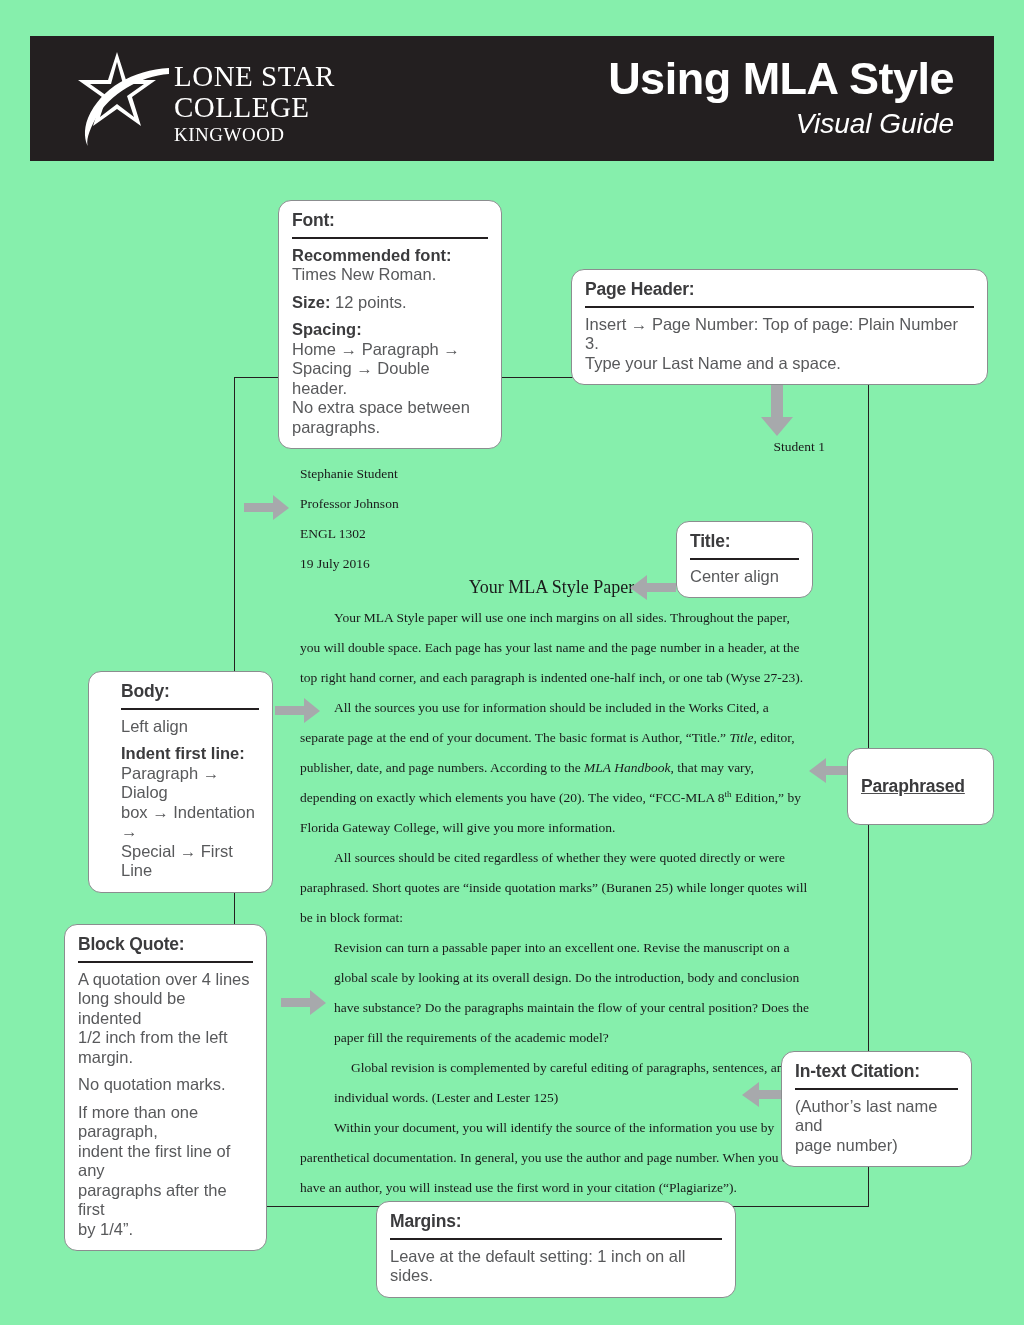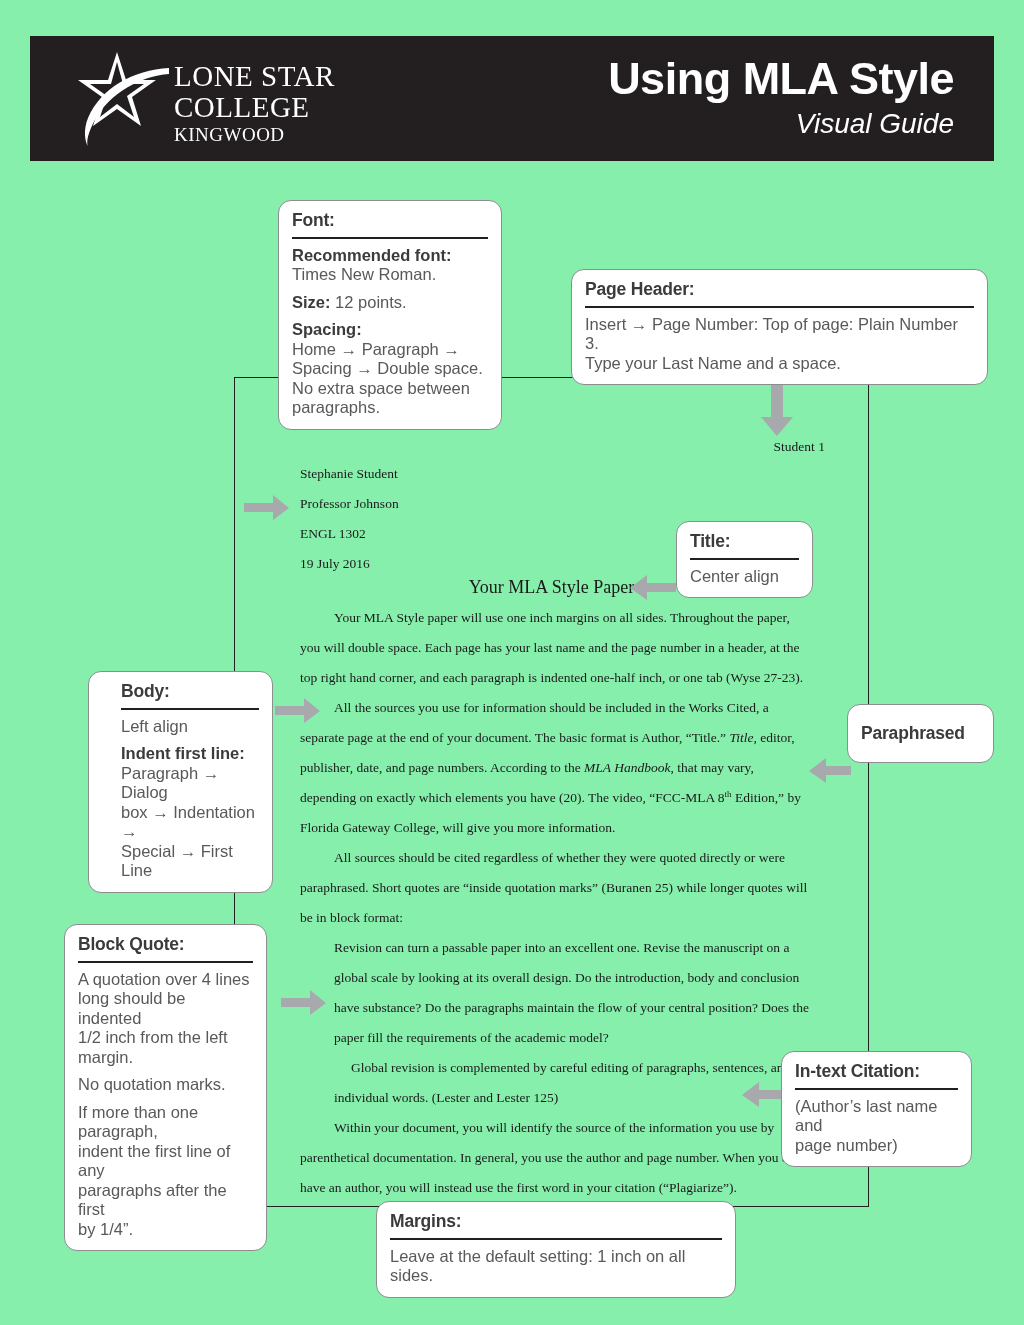--- a/index.html
+++ b/index.html
@@ -154,21 +154,21 @@
     color: #808285;
     font-size: 15px;
   }
 
   
   #box-font          { left: 278px; top: 200px; width: 224px; }
   #box-page-header   { left: 571px; top: 269px; width: 417px; }
   #box-heading       { left: 76px;  top: 425px; width: 168px; }
   #box-title         { left: 676px; top: 521px; width: 137px; }
   #box-body          { left: 88px;  top: 671px; width: 185px; padding-left: 32px; }
-  #box-paraphrased   { left: 847px; top: 704px; width: 147px; padding: 18px 13px; }
+  #box-paraphrased   { left: 847px; top: 748px; width: 147px; padding: 27px 13px; text-decoration: underline; }
   #box-paraphrased .c-title { margin-bottom: 0; font-size: 17.5px; }
   #box-blockquote    { left: 64px;  top: 924px; width: 203px; }
   #box-citation      { left: 781px; top: 1051px; width: 191px; }
   #box-margins       { left: 376px; top: 1201px; width: 360px; }
 
   
   .arrow {
     position: absolute;
   }
   .arrow svg { display: block; }
@@ -331,21 +331,21 @@
       <span class="lbl">Recommended font:</span><br>
       <span>Times New Roman.</span>
     </p>
     <p>
       <span class="lbl">Size:</span>
       <span>12 points.</span>
     </p>
     <p>
       <span class="lbl">Spacing:</span><br>
       <span>Home → Paragraph →</span><br>
-      <span>Spacing → Double space.</span><br>
+      <span>Spacing → Double header.</span><br>
       <span>No extra space between</span><br>
       <span>paragraphs.</span>
     </p>
   </div>
 
   <div class="callout" id="box-page-header">
     <div class="c-title">Page Header:</div>
     <div class="c-rule"></div>
     <p>
       <span>Insert → Page Number: Top of page: Plain Number 3.</span><br>

